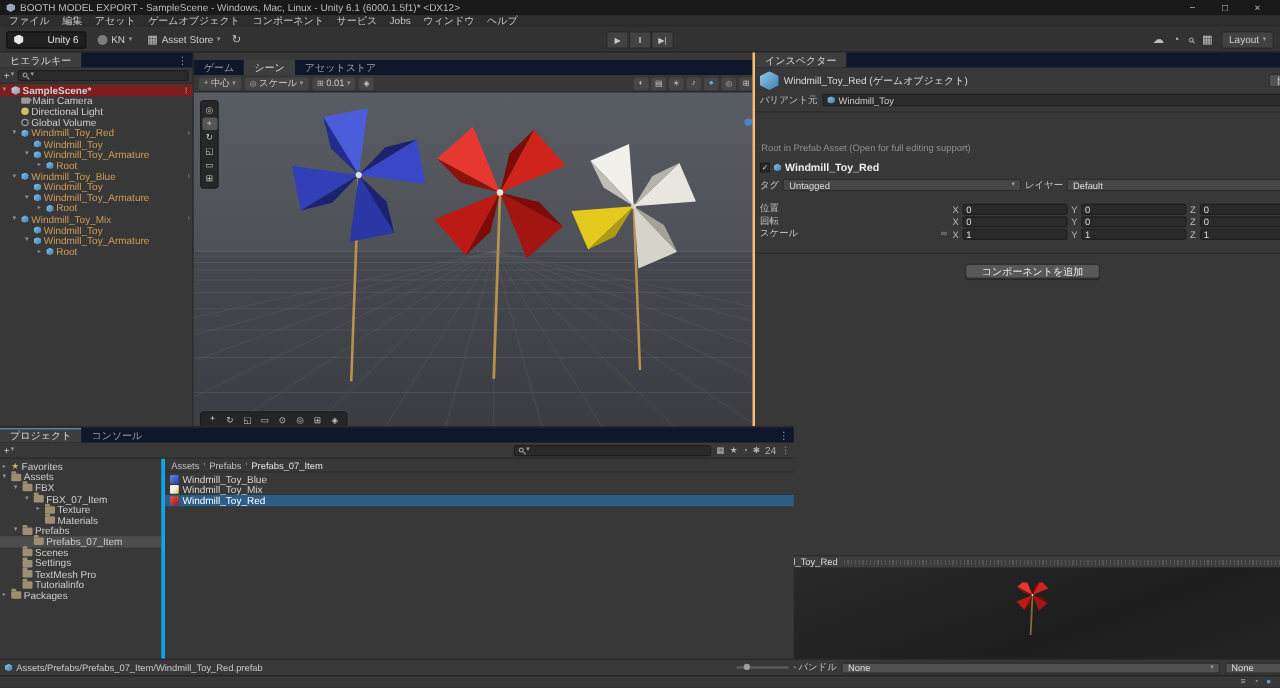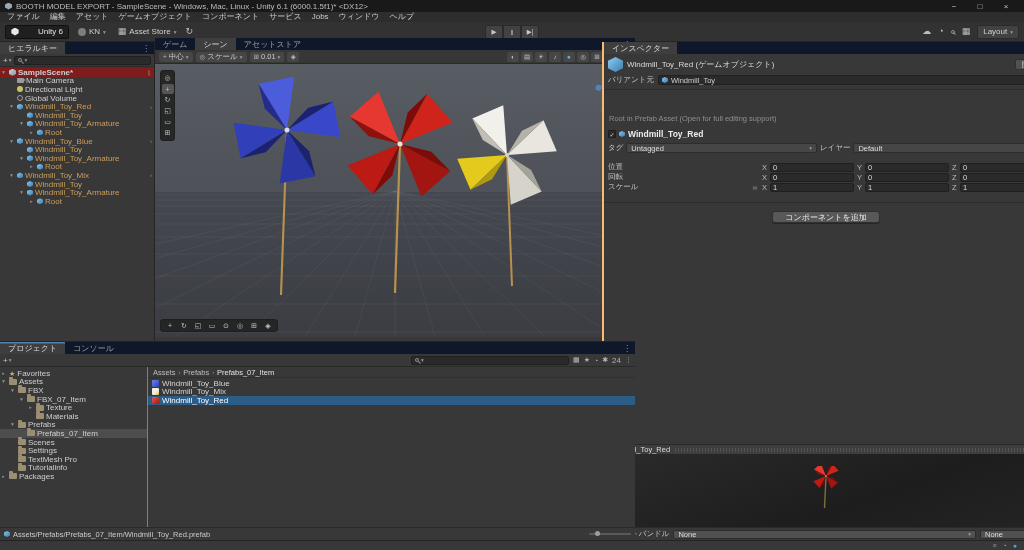--- a/index.html
+++ b/index.html
@@ -52,21 +52,21 @@
   .ico-scene{width:7px;height:7px;flex:none;background:linear-gradient(135deg,#cfd4da,#8d949c);clip-path:polygon(50% 0,100% 25%,100% 75%,50% 100%,0 75%,0 25%)}
   .ico-cam{width:7px;height:5px;background:#9a9a9a;border-radius:1px;position:relative;flex:none}
   .ico-cam::after{content:'';position:absolute;right:-2px;top:1px;border-left:2px solid #9a9a9a;border-top:1.5px solid transparent;border-bottom:1.5px solid transparent}
   .ico-light{width:6px;height:6px;border-radius:50%;background:#cdc069;flex:none}
   .ico-vol{width:6px;height:6px;border-radius:50%;border:1px solid #9a9a9a;flex:none}
   .pf{color:#cf9d58}
   .open-arrow{margin-left:auto;color:#8f8f8f;font-size:6px}
   .row-kebab{margin-left:auto;color:#8f8f8f;font-size:6px}
 
   
-  #scene{left:155px;top:38px;width:480px;height:299px}
+  #scene{left:155px;top:48px;width:480px;height:299px}
   .scene-bar{height:14px;background:#373737;border-bottom:1px solid #2a2a2a;display:flex;align-items:center;gap:3px;padding:0 4px}
   .pill{height:10px;background:#464646;border-radius:2px;display:flex;align-items:center;gap:2px;padding:0 4px;font-size:7.5px;color:#ccc}
   .pill .g{font-size:6.5px;color:#b5b5b5}
   .sb-right{margin-left:auto;display:flex;gap:2px;align-items:center}
   .sicon{width:12px;height:10px;background:#464646;border-radius:2px;color:#c0c0c0;font-size:6.5px;display:flex;align-items:center;justify-content:center}
   .sicon.blue{color:#6aa7de}
   .viewport{position:relative;width:480px;height:273px;overflow:hidden;background:#4a4d54}
   svg.vp{position:absolute;inset:0;display:block}
   .toolstrip{position:absolute;left:5px;top:6px;width:15px;background:rgba(35,35,35,.92);border:1px solid #1e1e1e;border-radius:3px;display:flex;flex-direction:column;align-items:center;padding:2px 0;gap:1px}
   .tool{width:12px;height:10px;display:flex;align-items:center;justify-content:center;font-size:7px;color:#c5c5c5;border-radius:2px}
@@ -116,21 +116,21 @@
   .dd2{height:9px;background:#515151;border:1px solid #2d2d2d;border-radius:2px;display:flex;align-items:center;justify-content:space-between;padding:0 4px;color:#ddd}
   .dd2.grow{flex:1}.dd2.w64{width:64px}
 
   
   #project{left:0;top:341px;width:635px;height:199px;border-top:1px solid #242424}
   .proj-bar{height:13px;display:flex;align-items:center;gap:4px;padding:0 3px;border-bottom:1px solid #2a2a2a}
   .proj-bar .spacer{flex:1}
   .proj-search{width:158px;height:9px;background:#2a2a2a;border:1px solid #1f1f1f;border-radius:2px;display:flex;align-items:center;gap:2px;padding:0 3px;color:#8a8a8a}
   .pb-ico{font-size:7px;color:#b3b3b3}
   .proj-body{position:absolute;top:25px;bottom:13px;left:0;right:0;display:flex}
-  .proj-left{width:148px;border-right:1px solid #0ea5e9;padding-top:2px;overflow:hidden}
+  .proj-left{width:132px;border-right:3px solid #0ea5e9;padding-top:2px;overflow:hidden}
   .pd1{padding-left:9px}.pd2{padding-left:18px}.pd3{padding-left:27px}
   .star{color:#c5b35a;font-size:7px;line-height:1}
   .fold{width:8px;height:6px;background:#9b8e73;border-radius:1px;position:relative;flex:none}
   .fold::before{content:'';position:absolute;top:-2px;left:0;width:3.5px;height:2px;background:#9b8e73;border-radius:1px 1px 0 0}
   .sel-gray{background:#4d4d4d}
   .proj-right{flex:1;display:flex;flex-direction:column}
   .crumbs{height:11px;display:flex;align-items:center;gap:3px;padding:0 5px;font-size:7.5px;color:#bfbfbf;border-bottom:1px solid #2f2f2f}
   .crumb-last{color:#e2e2e2}
   .file-list{flex:1;padding-top:1px}
   .frow{height:8.6px;display:flex;align-items:center;gap:3px;padding:0 4px;font-size:8px;color:#d4d4d4}

